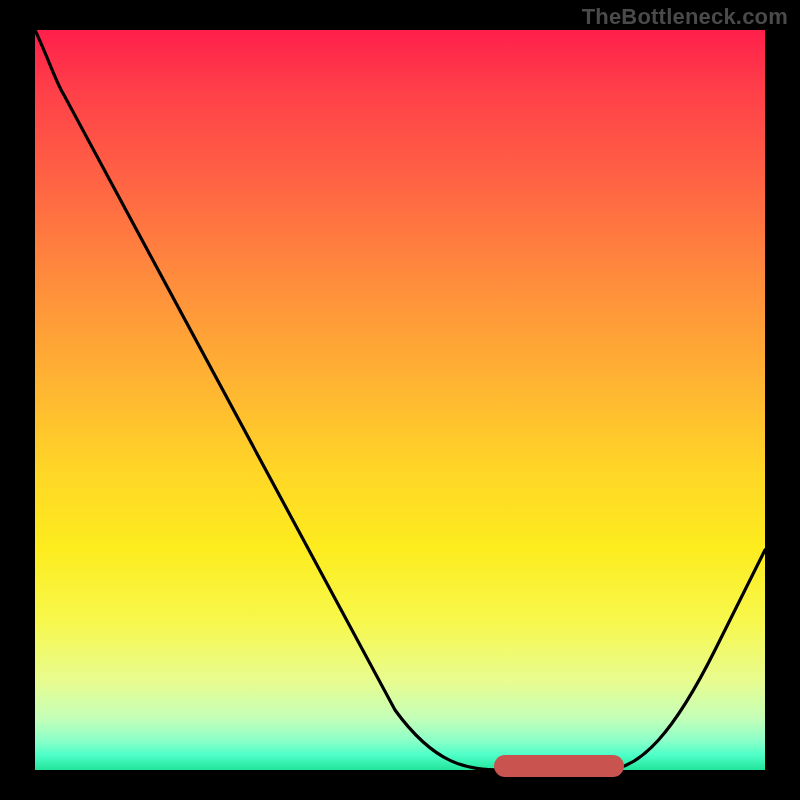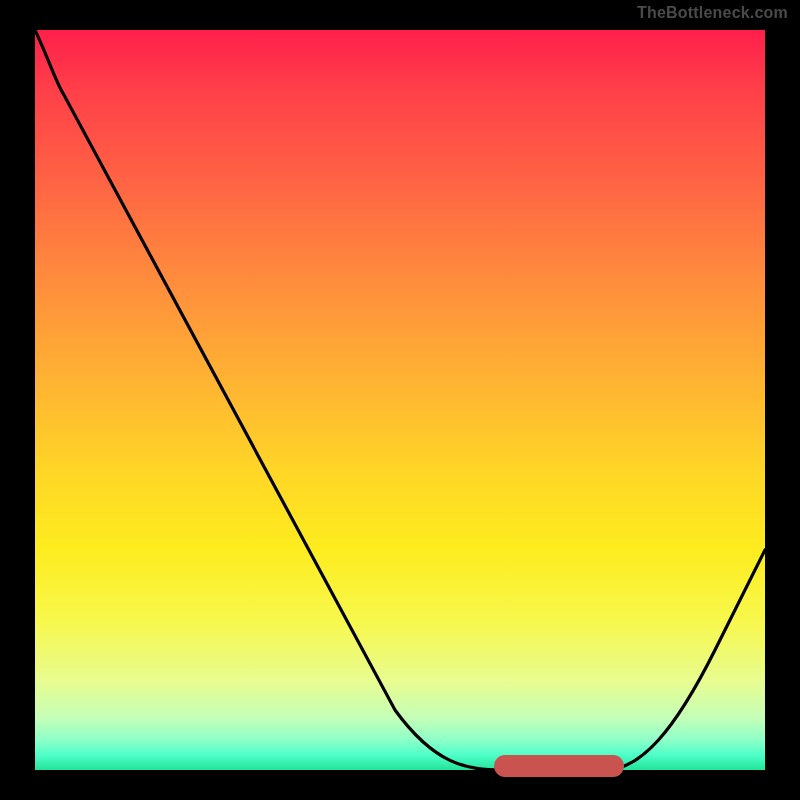--- a/index.html
+++ b/index.html
@@ -15,21 +15,21 @@
     position: relative;
     width: 800px;
     height: 800px;
     background: #000;
   }
   .watermark {
     position: absolute;
     top: 4px;
     right: 12px;
     color: #4a4a4a;
-    font-size: 16px;
+    font-size: 22px;
     font-weight: 600;
     letter-spacing: 0.2px;
     z-index: 10;
   }
   .plot-area {
     position: absolute;
     left: 35px;
     top: 30px;
     width: 730px;
     height: 740px;

